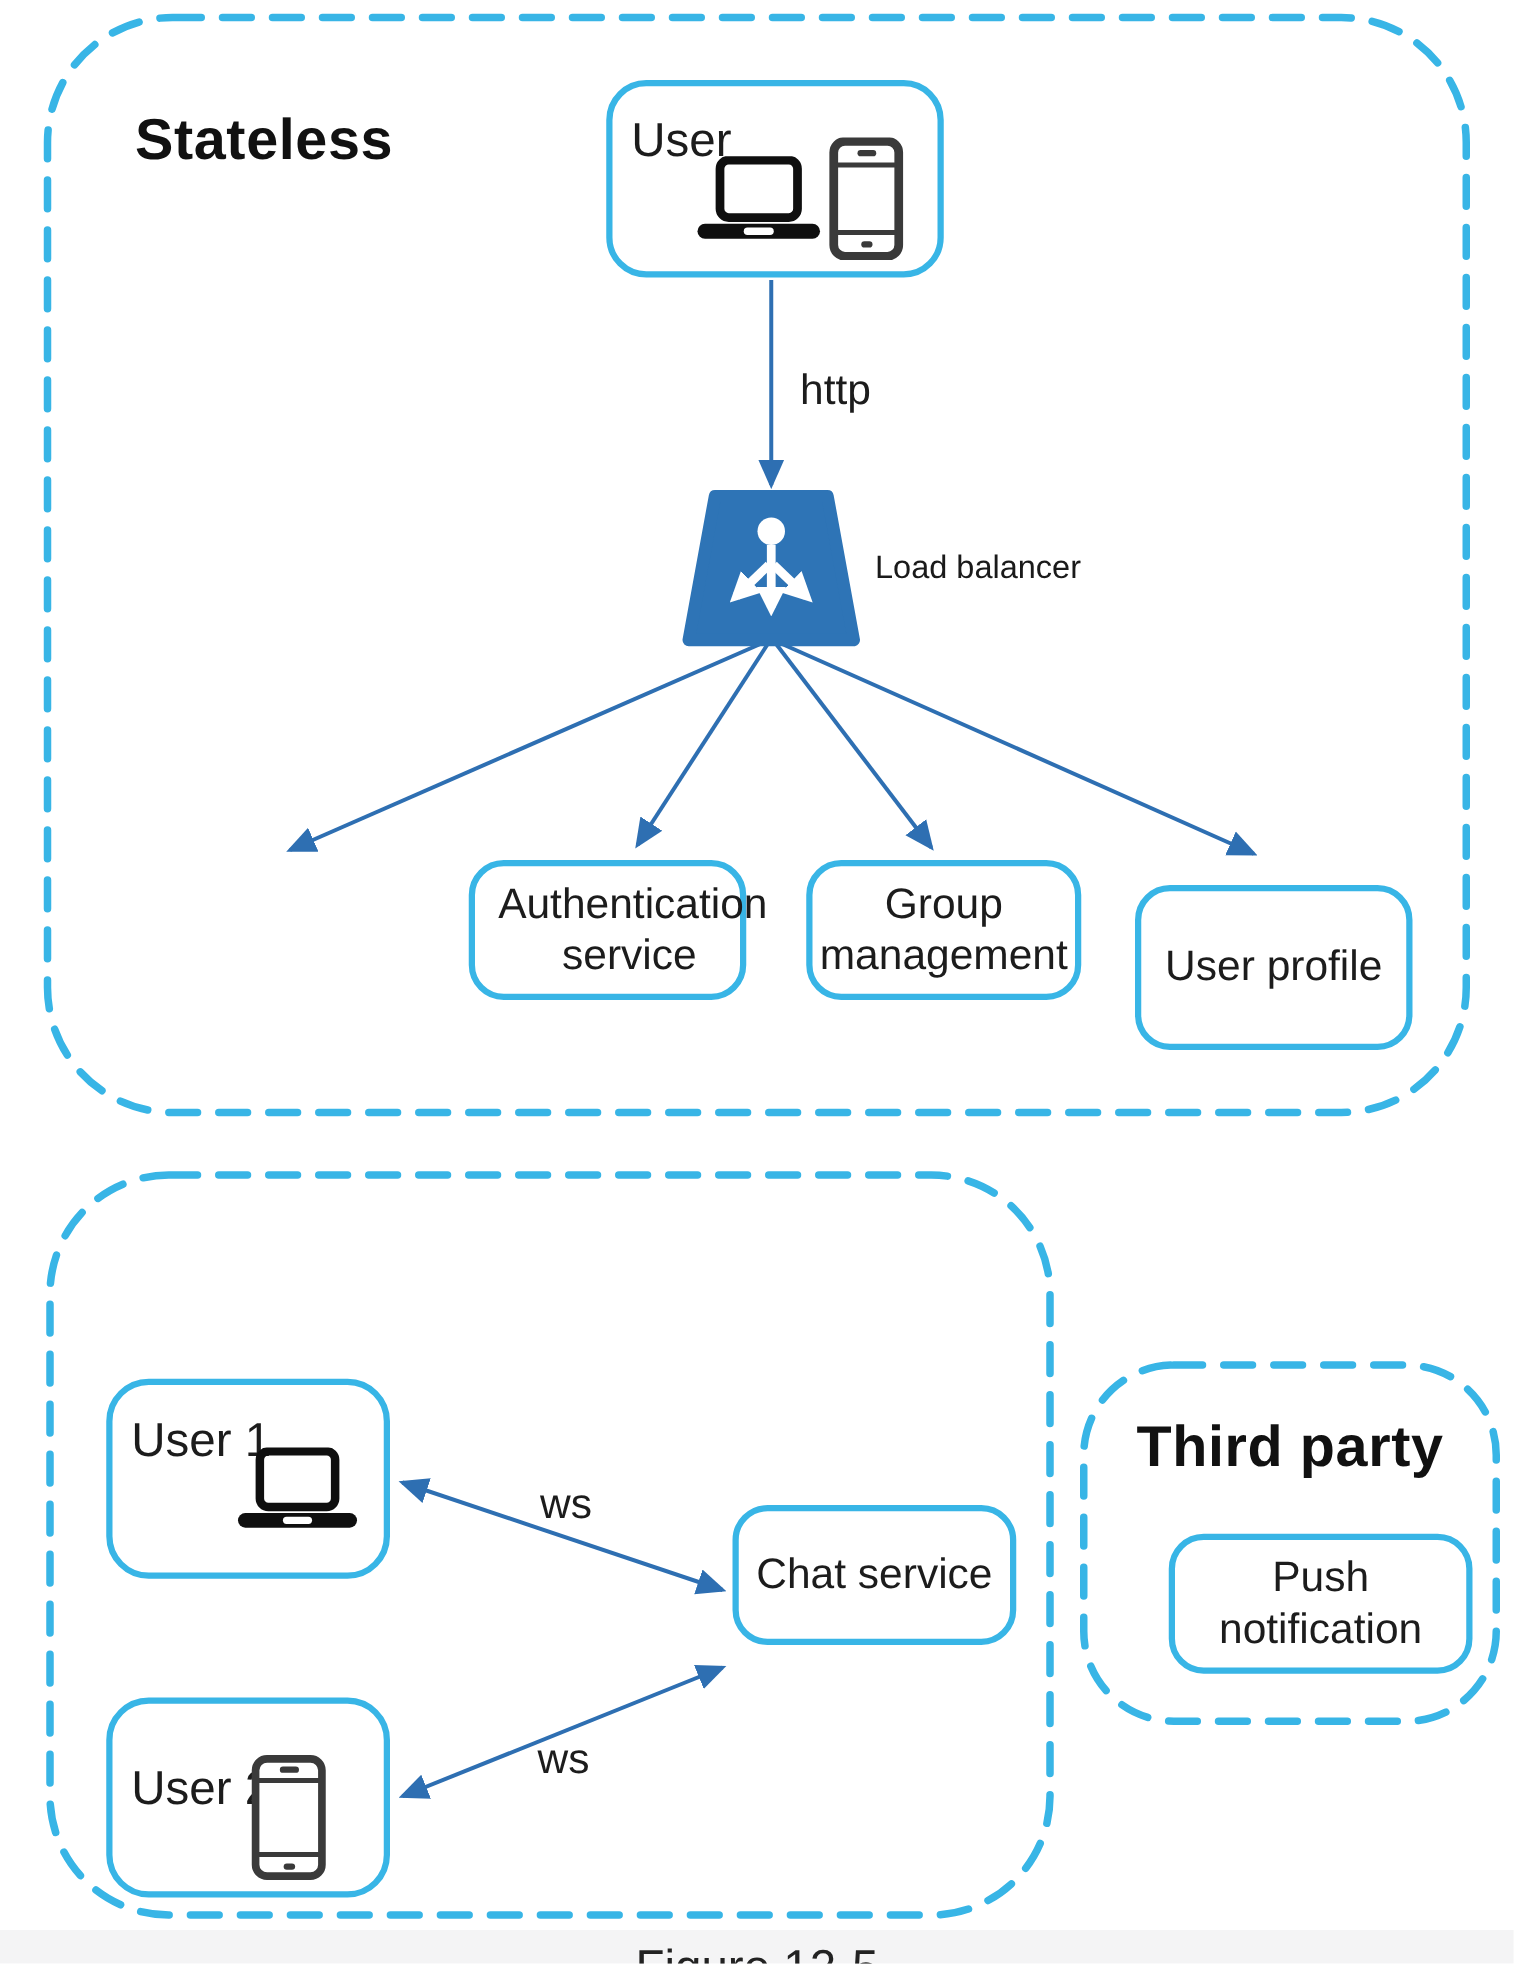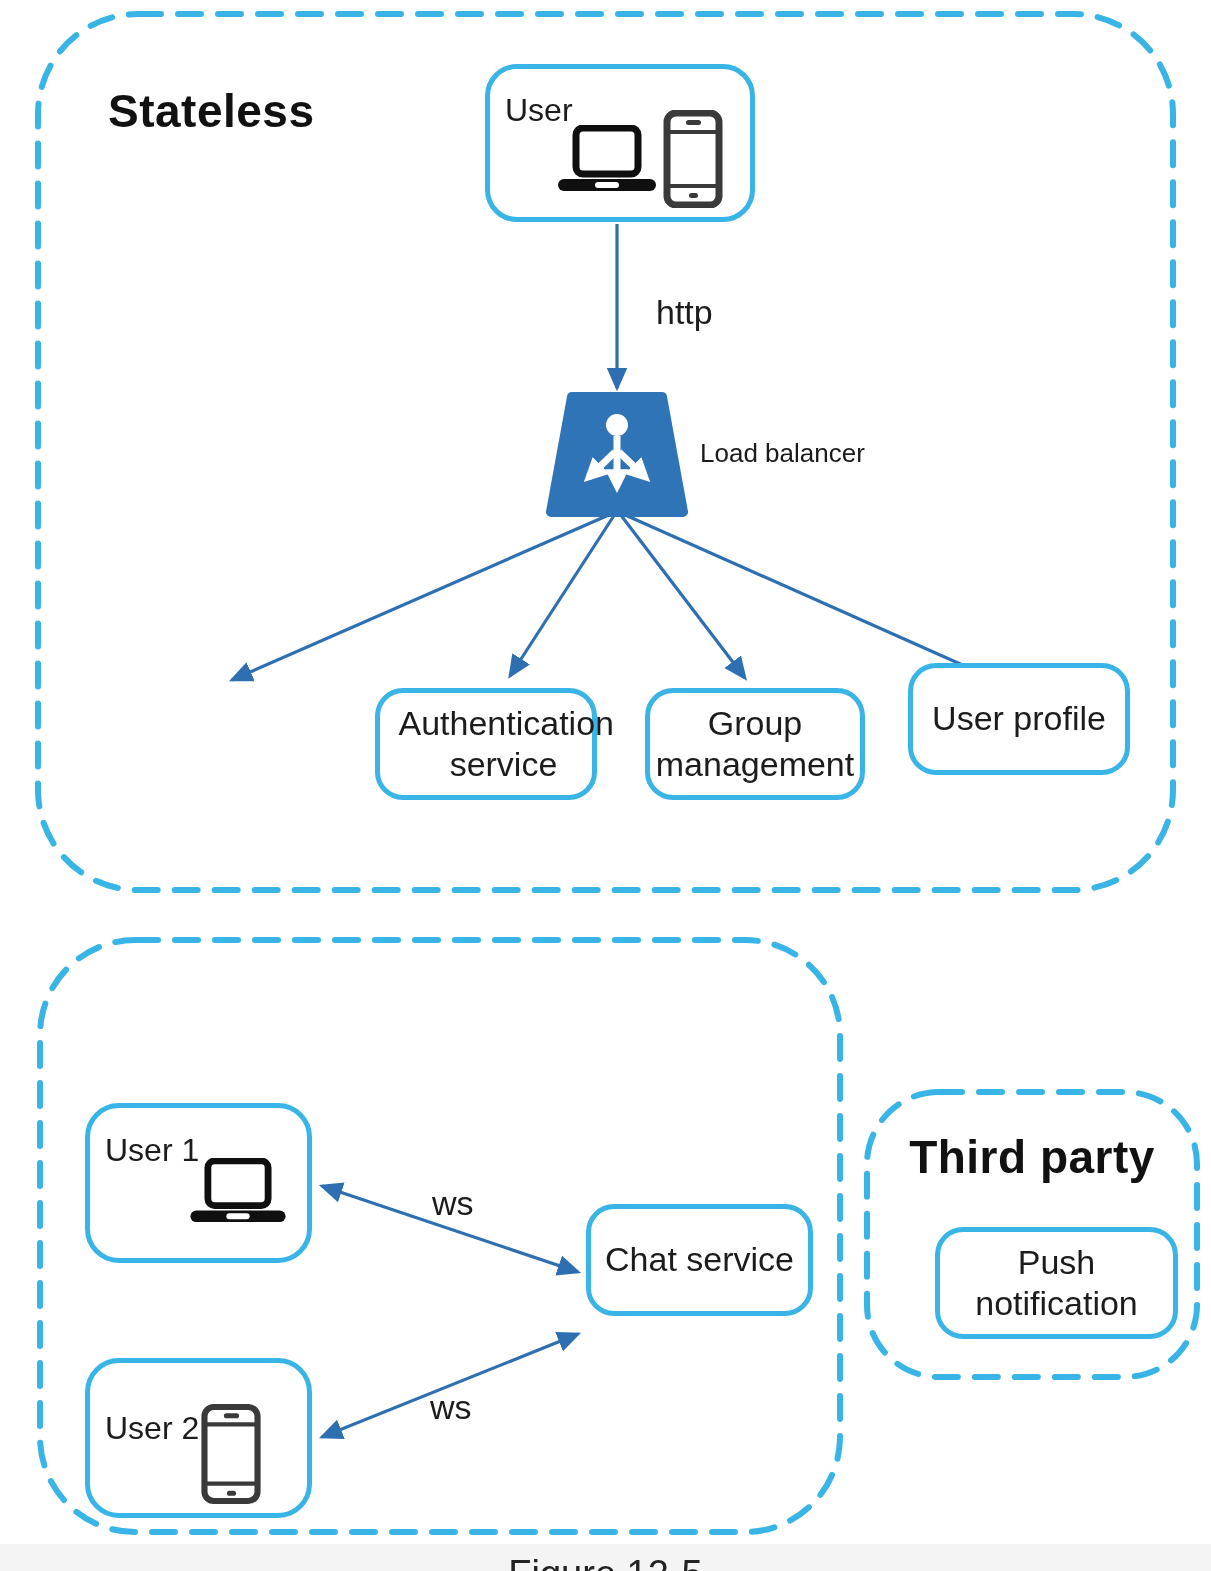--- a/index.html
+++ b/index.html
@@ -2,34 +2,34 @@
 <html><head>
 <meta charset="utf-8">
 <style>
   html,body{margin:0;padding:0;background:#ffffff;}
   body{font-family:"Liberation Sans","DejaVu Sans",sans-serif;color:#1a1a1a;}
   #canvas{position:relative;width:1211px;height:1571px;background:#ffffff;overflow:hidden;padding-left:48px;}
   #wires{position:absolute;left:0;top:0;width:1211px;height:1571px;z-index:1;}
   .node{position:absolute;background:#ffffff;border:5px solid #38b5e6;border-radius:28px;z-index:2;box-sizing:border-box;}
   .node.center{display:flex;align-items:center;justify-content:center;text-align:center;}
   .node-label{font-size:34px;line-height:1.22;color:#1c1c1c;}
-  .corner-label{position:absolute;font-size:32px;color:#1c1c1c;z-index:3;}
+  .corner-label{position:absolute;font-size:38px;color:#1c1c1c;z-index:3;}
   .section-title{position:absolute;font-size:46px;font-weight:bold;color:#111;z-index:3;letter-spacing:0.5px;}
   .edge-label{position:absolute;font-size:34px;color:#1c1c1c;z-index:3;}
   .icon{position:absolute;z-index:3;}
   #lb-label{position:absolute;left:700px;top:438px;font-size:26px;z-index:3;text-align:center;}
   #caption{position:absolute;left:0;top:1553px;width:1211px;text-align:center;font-size:38px;color:#222;z-index:4;}
   #right-strip{position:absolute;right:0;top:0;width:10px;height:1571px;background:#0e0e0e;z-index:6;}
   #bottom-band{position:absolute;left:0;top:1544px;width:1211px;height:27px;background:#f4f4f5;z-index:0;}
   
   #node-user{left:485px;top:64px;width:270px;height:158px;border-radius:32px;}
   #node-service-discovery{left:107px;top:688px;width:223px;height:112px;}
   #node-authentication-service{left:375px;top:688px;width:222px;height:112px;}
   #node-group-management{left:645px;top:688px;width:220px;height:112px;}
-  #node-user-profile{left:908px;top:663px;width:222px;height:112px;text-align:right;}
+  #node-user-profile{left:908px;top:708px;width:222px;height:132px;text-align:right;}
   #node-user1{left:85px;top:1103px;width:227px;height:160px;border-radius:34px;}
   #node-user2{left:85px;top:1358px;width:227px;height:160px;border-radius:34px;}
   #node-chat-service{left:586px;top:1204px;width:227px;height:112px;}
   #node-push-notification{left:935px;top:1227px;width:243px;height:112px;}
 </style>
 </head>
 <body>
 
 <div id="canvas">
 
@@ -83,21 +83,21 @@
     <rect x="39" y="57" width="24" height="6" rx="3" fill="#ffffff"></rect>
   </svg>
   <svg class="icon" style="left:663px;top:110px;" width="60" height="98" viewBox="0 0 60 98">
     <rect x="4" y="3" width="52" height="92" rx="9" fill="#ffffff" stroke="#3a3a3a" stroke-width="7"></rect>
     <line x1="6" y1="22" x2="54" y2="22" stroke="#3a3a3a" stroke-width="4"></line>
     <line x1="6" y1="76" x2="54" y2="76" stroke="#3a3a3a" stroke-width="4"></line>
     <rect x="23" y="10" width="15" height="5" rx="2.5" fill="#3a3a3a"></rect>
     <rect x="26" y="83" width="9" height="5" rx="2.5" fill="#3a3a3a"></rect>
   </svg>
 
-  <div class="edge-label" style="left:656px;top:293px;">http</div>
+  <div class="edge-label" style="left:640px;top:293px;">http</div>
   <div id="lb-label">Load balancer</div>
   <div class="edge-label" style="left:432px;top:1184px;">ws</div>
   <div class="edge-label" style="left:430px;top:1388px;">ws</div>
 
   <div class="node center" id="node-authentication-service">
     <div class="node-label" style="width:210px;margin-left:35px;">Authentication service</div>
   </div>
   <div class="node center" id="node-group-management">
     <div class="node-label" style="width:200px;">Group management</div>
   </div>

